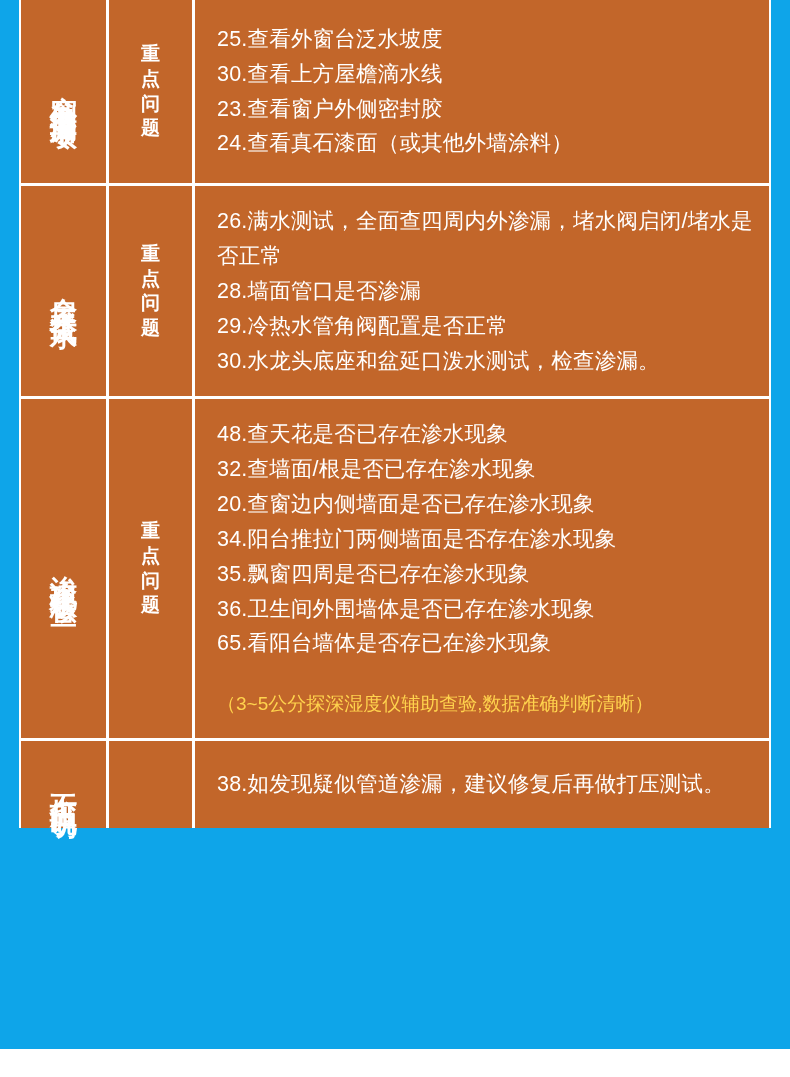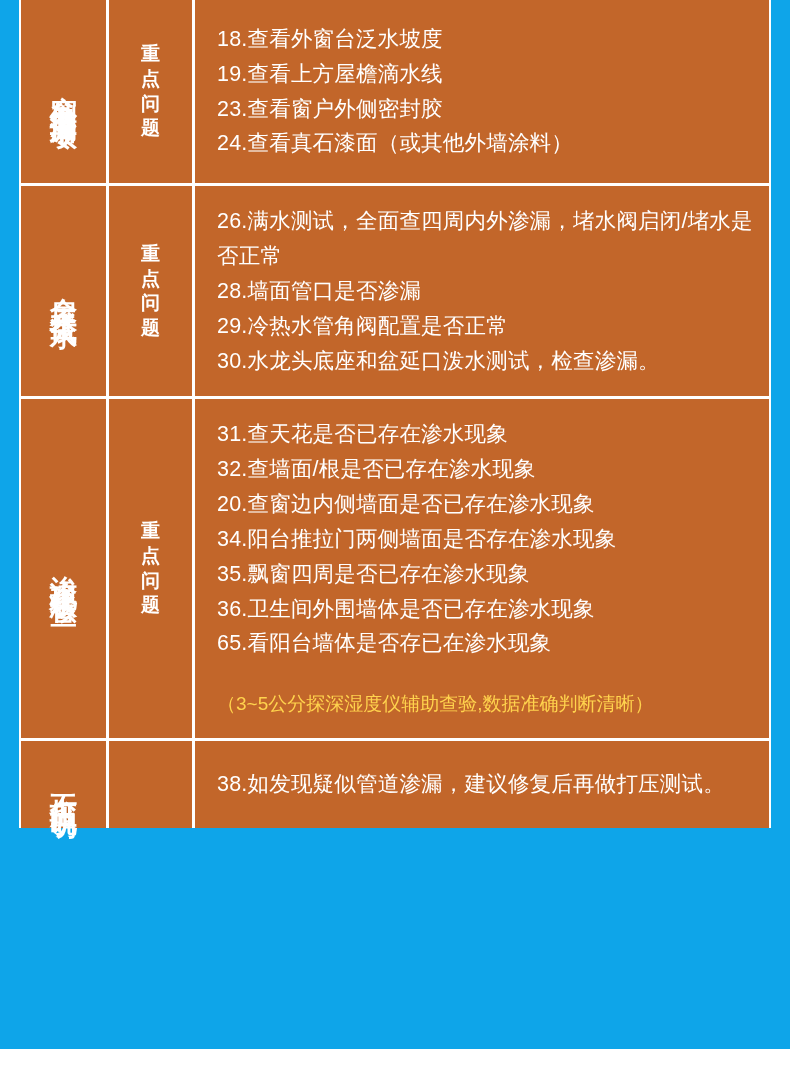--- a/index.html
+++ b/index.html
@@ -118,22 +118,22 @@
   <div class="table">
 
     <div class="row row-a">
       <div class="cat-cell">
         <div class="cat-text">窗外侧渗漏专项</div>
       </div>
       <div class="type-cell">
         <div class="type-text">重点问题</div>
       </div>
       <div class="items-cell">
-        <div class="item">18.查看外窗台泛水坡度</div>
-        <div class="item">19.查看上方屋檐滴水线</div>
+        <div class="item">25.查看外窗台泛水坡度</div>
+        <div class="item">30.查看上方屋檐滴水线</div>
         <div class="item">23.查看窗户外侧密封胶</div>
         <div class="item">24.查看真石漆面（或其他外墙涂料）</div>
       </div>
     </div>
 
     <div class="row row-b">
       <div class="cat-cell">
         <div class="cat-text">全屋水盆试水</div>
       </div>
       <div class="type-cell">
@@ -148,21 +148,21 @@
     </div>
 
     <div class="row row-c">
       <div class="cat-cell">
         <div class="cat-text">渗水现状核查</div>
       </div>
       <div class="type-cell">
         <div class="type-text">重点问题</div>
       </div>
       <div class="items-cell">
-        <div class="item">31.查天花是否已存在渗水现象</div>
+        <div class="item">48.查天花是否已存在渗水现象</div>
         <div class="item">32.查墙面/根是否已存在渗水现象</div>
         <div class="item">20.查窗边内侧墙面是否已存在渗水现象</div>
         <div class="item">34.阳台推拉门两侧墙面是否存在渗水现象</div>
         <div class="item">35.飘窗四周是否已存在渗水现象</div>
         <div class="item">36.卫生间外围墙体是否已存在渗水现象</div>
         <div class="item">65.看阳台墙体是否存已在渗水现象</div>
         <div class="note">（3~5公分探深湿度仪辅助查验,数据准确判断清晰）</div>
       </div>
     </div>
 

